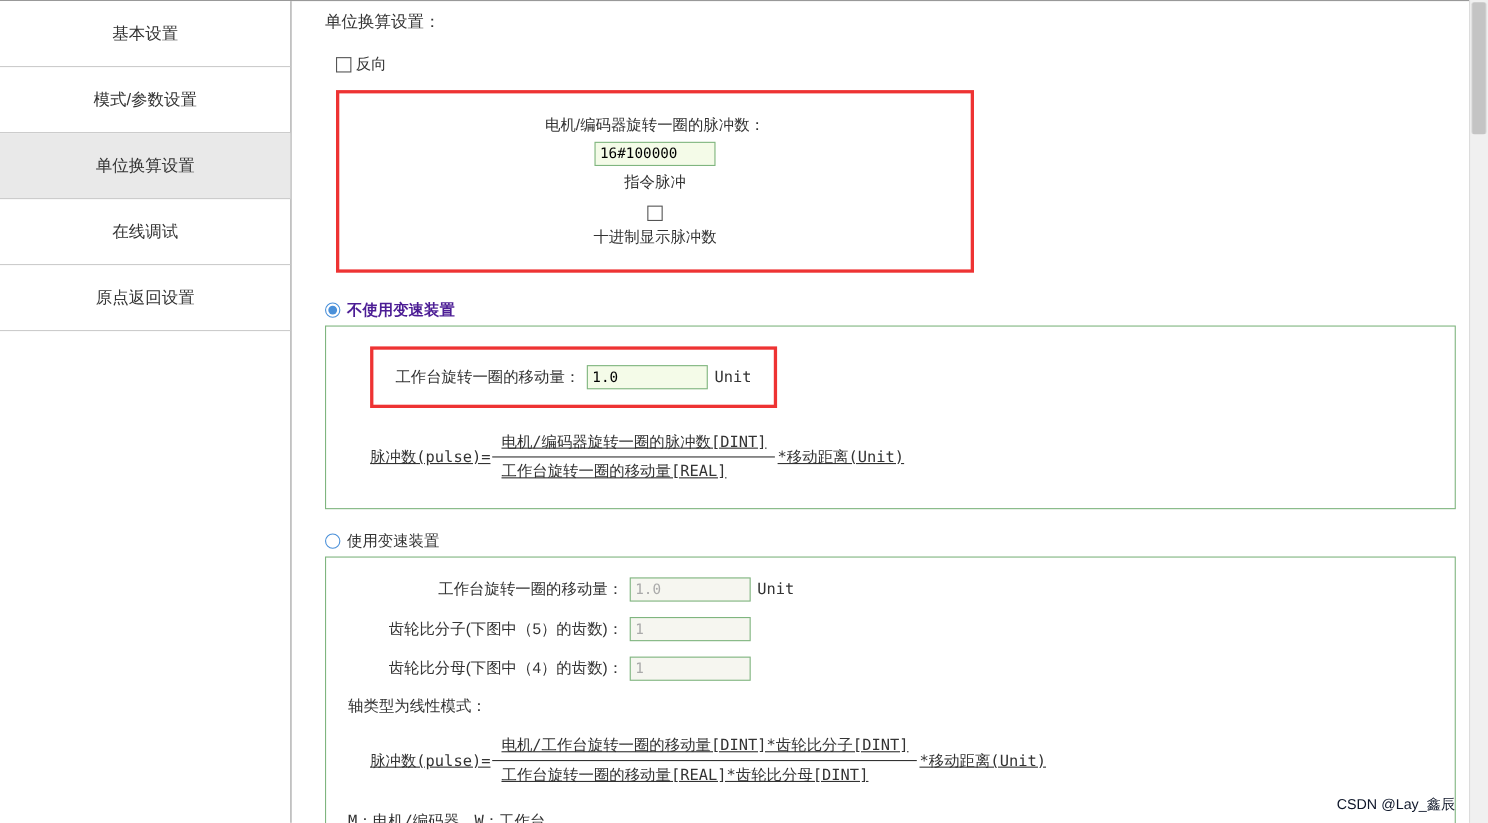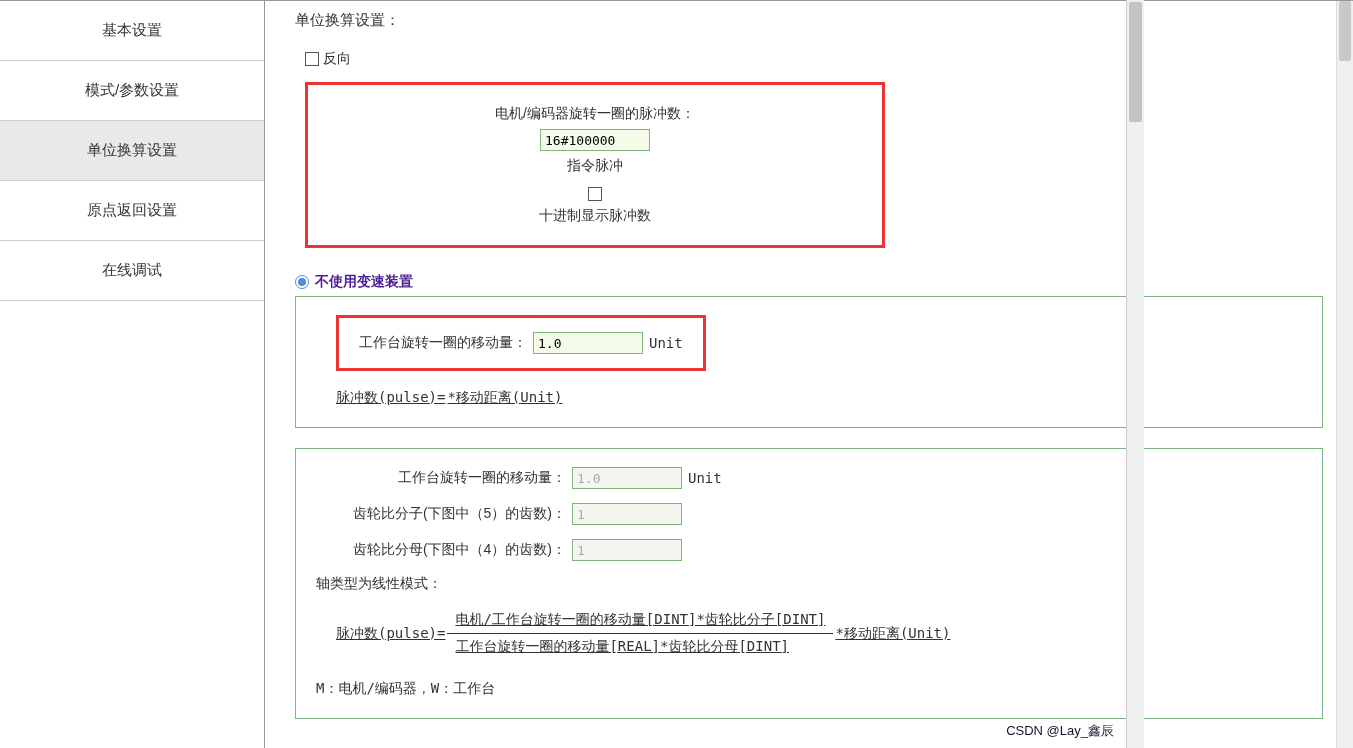--- a/index.html
+++ b/index.html
@@ -179,21 +179,21 @@
   .scrollbar-v .thumb {
     position: absolute;
     left: 2px; right: 2px;
     top: 0;
     height: 60px;
     background: #c8c8c8;
     border-radius: 2px;
   }
   .outer {
     position: relative;
-    width: 1144px;
+    width: 1353px;
     height: 748px;
     border-radius: 27px;
   }
   .outer-scroll {
     position: absolute;
     right: 0; top: 0; bottom: 0;
     width: 18px;
     background: #f0f0f0;
     border-left: 1px solid #ccc;
   }
@@ -223,24 +223,24 @@
     <div class="sidebar-item">
           <span>基本设置</span>
         </div>
     <div class="sidebar-item">
           <span>模式/参数设置</span>
         </div>
     <div class="sidebar-item active">
           <span>单位换算设置</span>
         </div>
     <div class="sidebar-item">
+          <span>在线调试</span>
+        </div>
+    <div class="sidebar-item">
           <span>原点返回设置</span>
-        </div>
-    <div class="sidebar-item">
-          <span>在线调试</span>
         </div>
   </div>
 
   <div class="content">
     <div class="section-title">单位换算设置：</div>
 
     <div class="block">
       <div class="checkbox-row">
         <span class="cb"></span>
         <span>反向</span>
@@ -261,24 +261,32 @@
       <span class="radio-label-active">不使用变速装置</span>
     </div>
     <div class="group-box">
       <div class="highlight-box2">
         <label>工作台旋转一圈的移动量：</label>
         <input class="green" type="text" value="1.0" style="">
         <span class="mono">Unit</span>
       </div>
       <div class="formula">
         <span>脉冲数(pulse)=</span>
+        <span class="frac">
+          <span class="num">电机/编码器旋转一圈的脉冲数[DINT]</span>
+          <span class="den">工作台旋转一圈的移动量[REAL]</span>
+        </span>
         <span>*移动距离(Unit)</span>
       </div>
     </div>
 
+    <div class="radio-row">
+      <span class="radio"></span>
+      <span>使用变速装置</span>
+    </div>
     <div class="group-box">
       <div class="field-row">
         <label>工作台旋转一圈的移动量：</label>
         <input class="green" type="text" disabled="" value="1.0" style="">
         <span class="mono">Unit</span>
       </div>
       <div class="field-row">
         <label>齿轮比分子(下图中（5）的齿数)：</label>
         <input class="green" type="text" disabled="" value="1" style="">
       </div>

